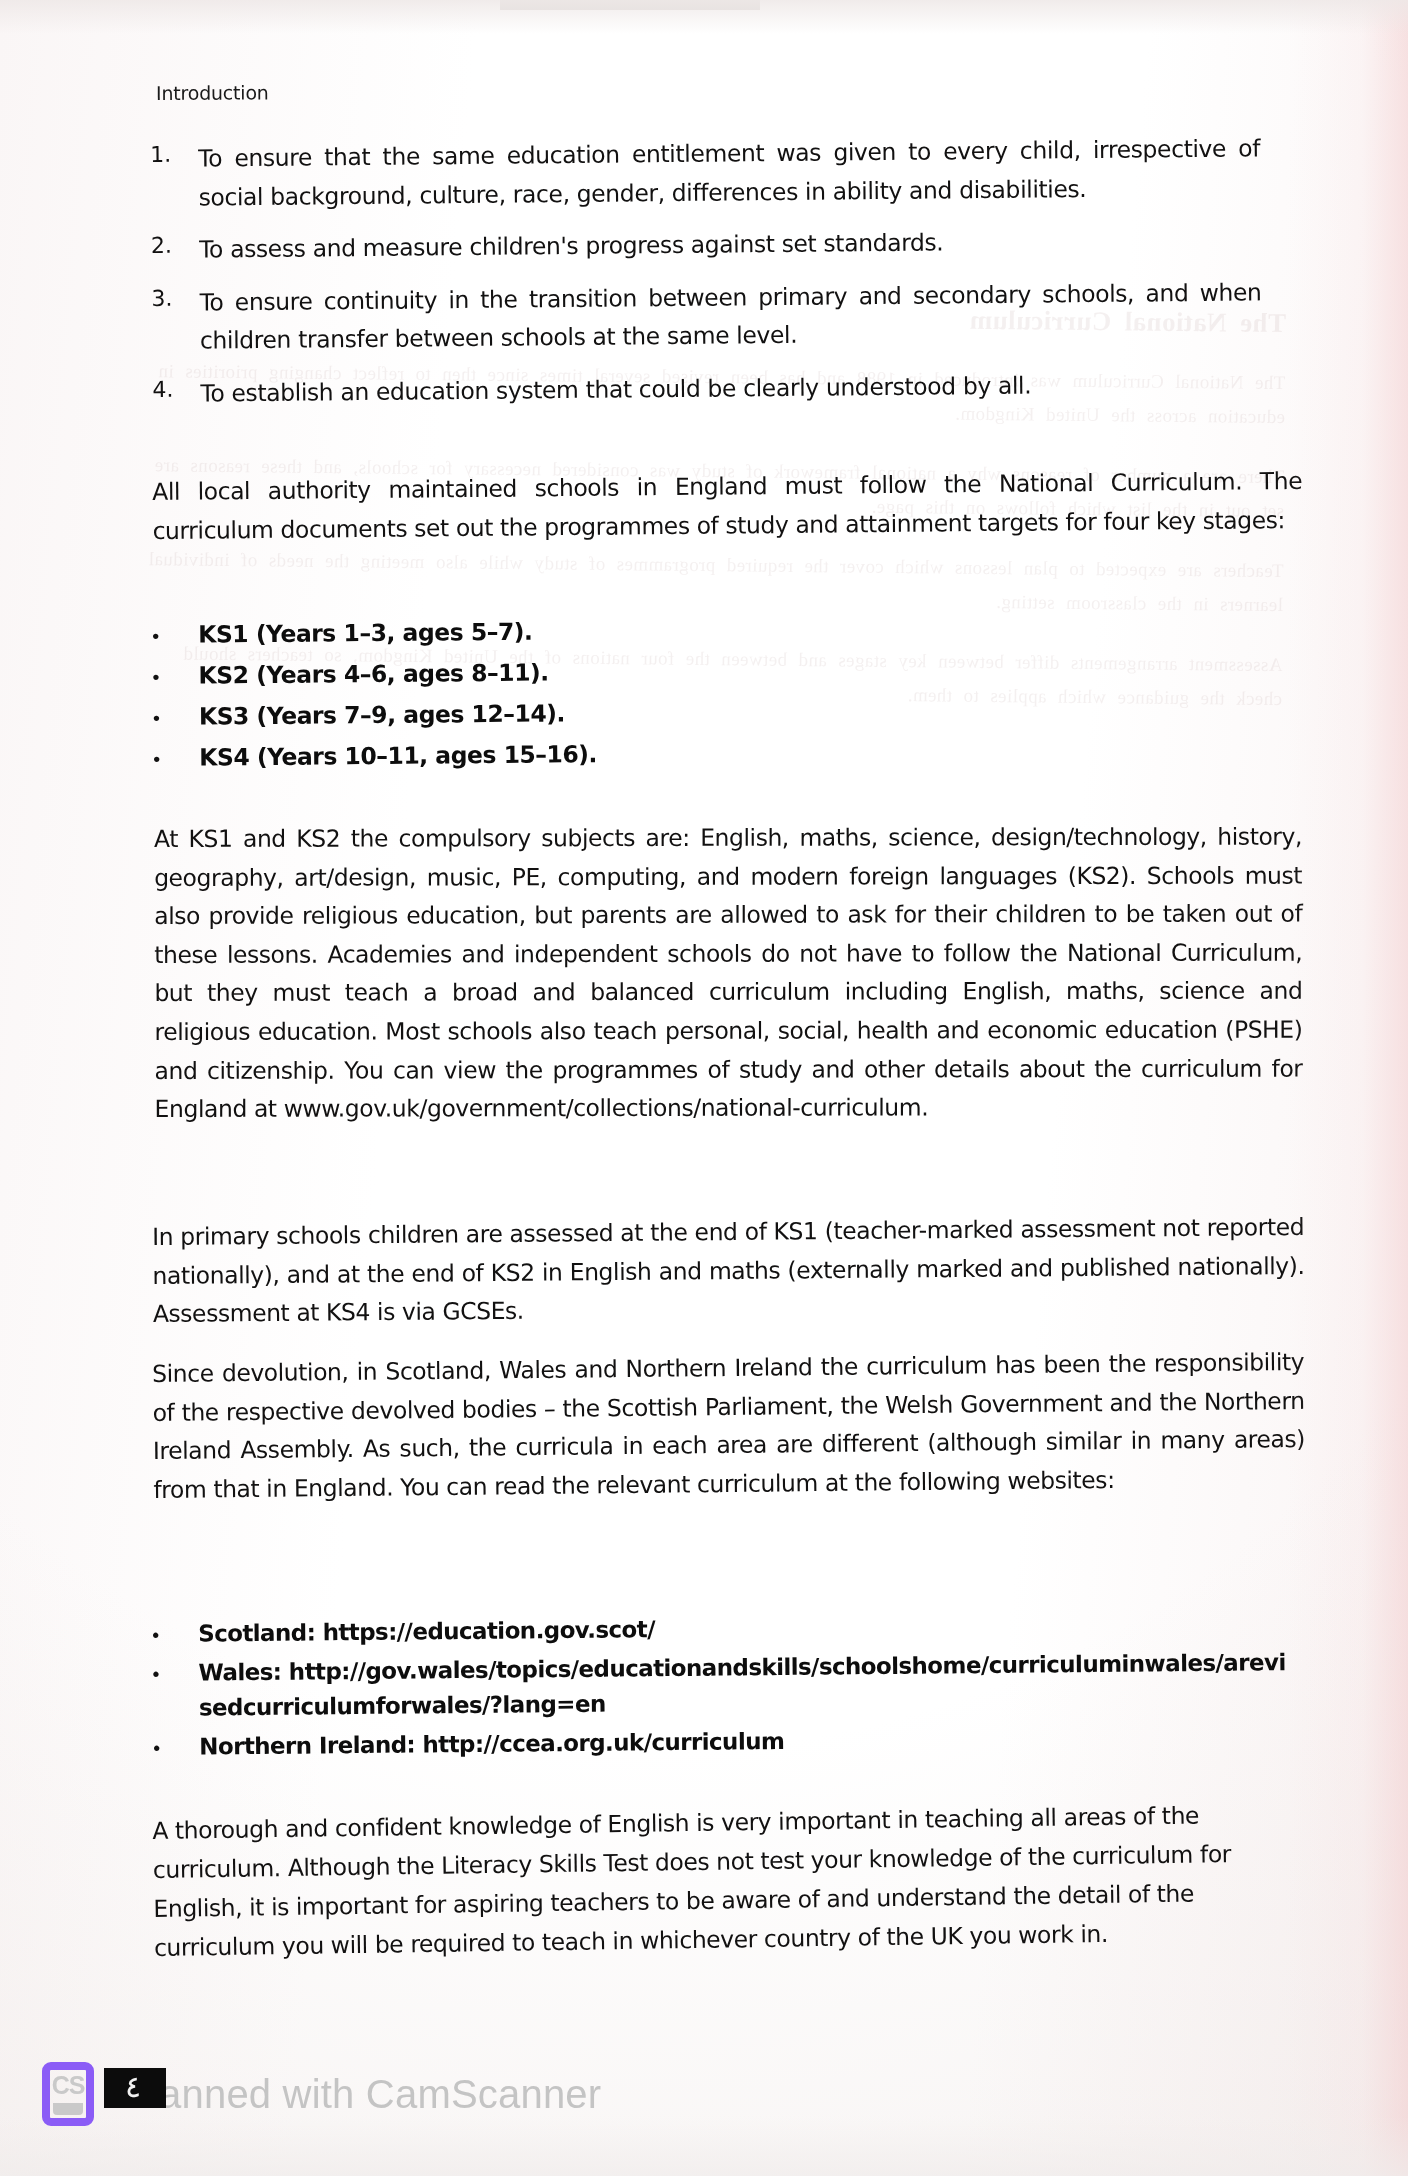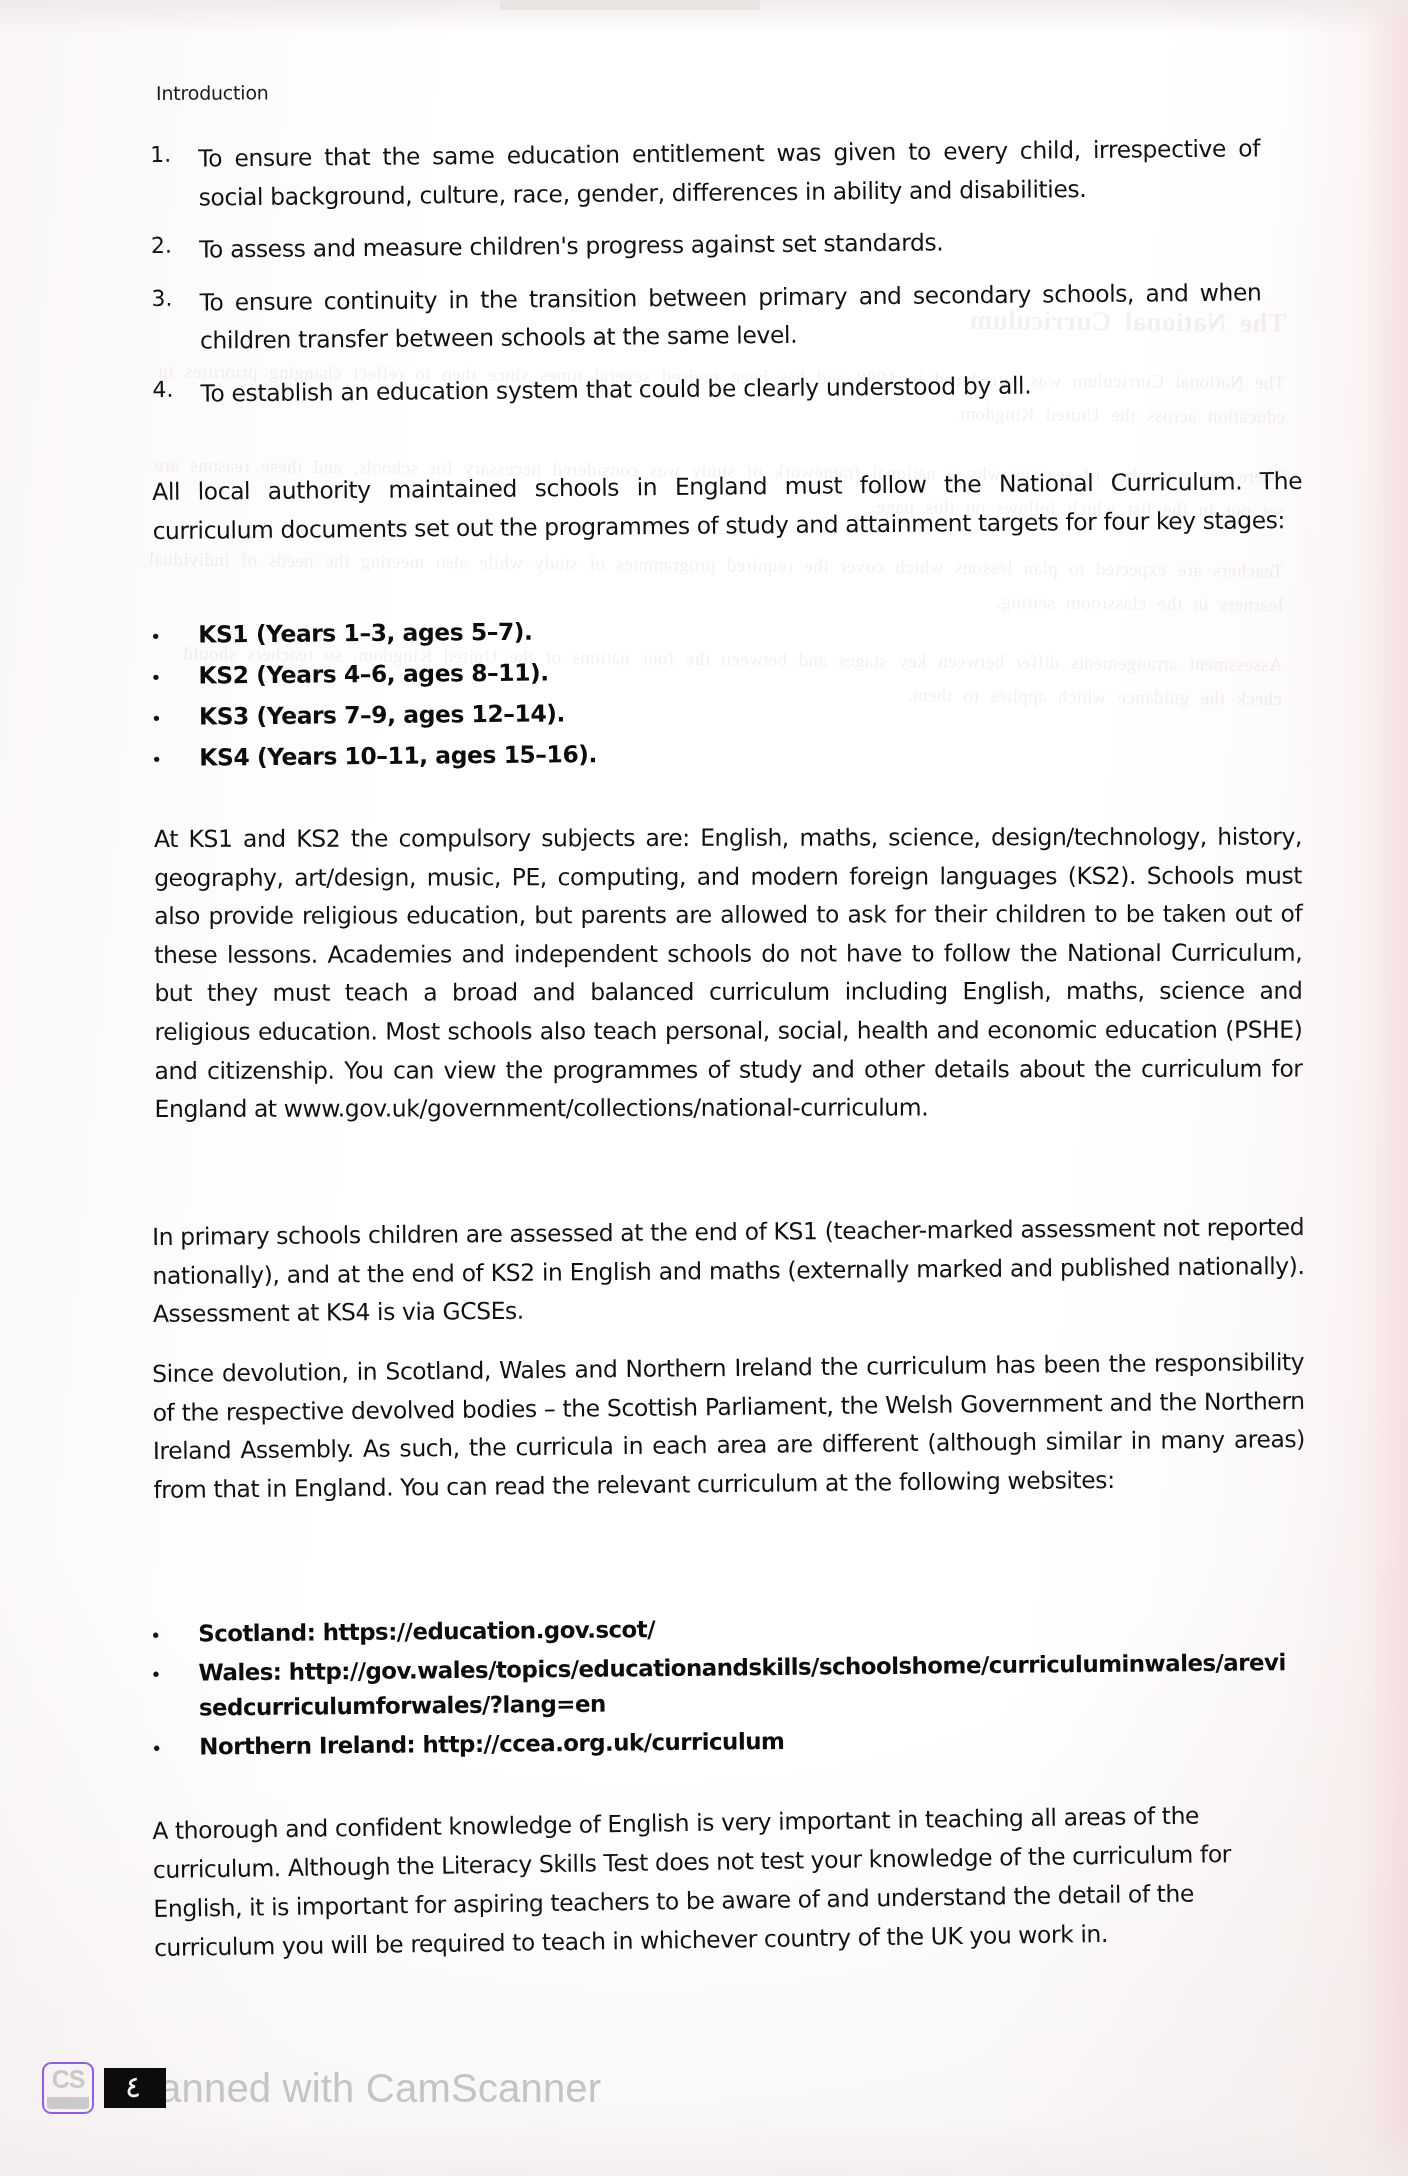--- a/index.html
+++ b/index.html
@@ -219,22 +219,22 @@
     position: absolute;
     left: 42px;
     top: 2062px;
     display: flex;
     align-items: center;
     gap: 10px;
     pointer-events: none;
   }
   #cs-badge {
     width: 52px;
-    height: 52px;
-    border: 2px solid #8b5cf6;
+    height: 64px;
+    border: 8px solid #8b5cf6;
     border-radius: 9px;
     position: relative;
     box-sizing: border-box;
     display: flex;
     align-items: flex-start;
     justify-content: center;
   }
   #cs-badge .cs-text {
     font-family: "Liberation Sans", sans-serif;
     font-weight: bold;

